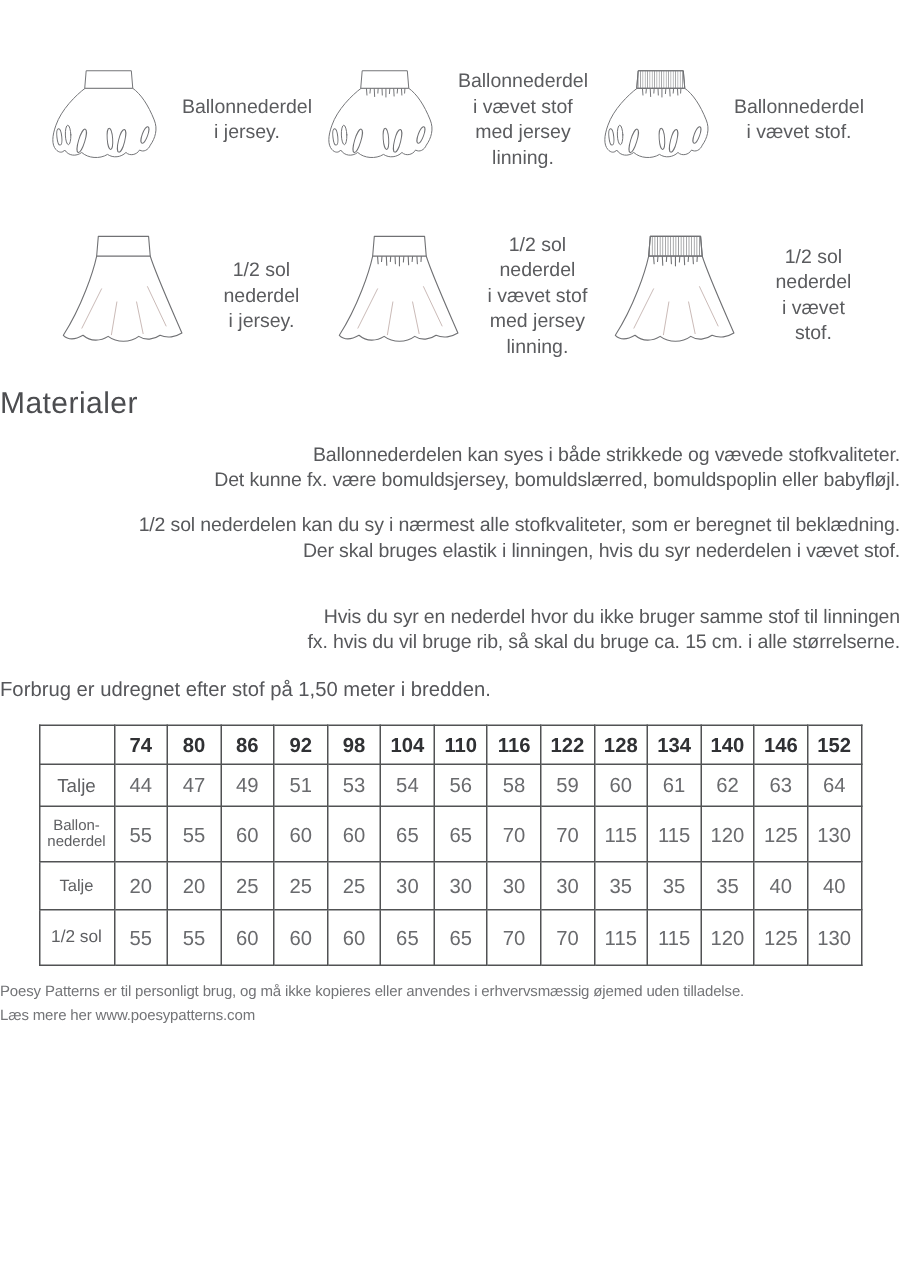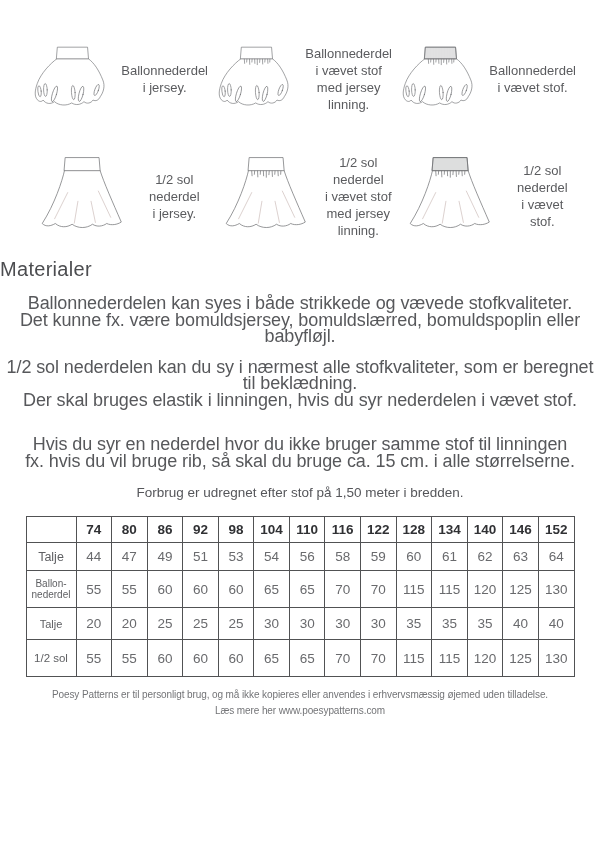--- a/index.html
+++ b/index.html
@@ -20,46 +20,46 @@
   }
   .ln{stroke:#707174;stroke-width:1;stroke-linejoin:round;stroke-linecap:round;}
   .fw{fill:#ffffff;}
   .fn{fill:none;}
   .flare{stroke:#c9b9b6;stroke-width:0.9;stroke-linecap:round;}
   h1.materials{
     margin:8px 0 0;text-align:left;font-size:20px;font-weight:400;
     color:#4c4d50;letter-spacing:.3px;
   }
   .para{
-    margin:14px 0 0;text-align:center;font-size:18px;line-height:16.5px;
+    margin:14px 0 0;text-align:right;font-size:13px;line-height:16.5px;
     white-space:pre-line;letter-spacing:-0.1px;color:#57585b;
   }
   .para.gap{margin-top:28px;}
   .table-intro{
-    margin:16px 0 16px;text-align:center;font-size:13.5px;color:#55565a;
+    margin:16px 0 16px;font-size:13.5px;color:#55565a;
   }
   table.size{
     border-collapse:collapse;margin:8px auto 0;table-layout:fixed;width:549px;
   }
   table.size td{
     border:1.5px solid #515254;text-align:center;vertical-align:middle;
     padding:0;overflow:hidden;
   }
   table.size tr.head td{height:25px;font-weight:bold;font-size:13.5px;color:#303134;}
   table.size td.val{font-size:13.5px;color:#696a6d;}
   table.size td.lbl{font-size:12.5px;color:#5e5f62;white-space:pre-line;}
   table.size tr:nth-child(2) td{height:27px;}
   table.size tr:nth-child(3) td{height:36px;}
   table.size tr:nth-child(4) td{height:31px;}
   table.size tr:nth-child(5) td{height:36px;}
   table.size tr:nth-child(3) td.lbl{font-size:10px;line-height:11px;}
   table.size tr:nth-child(4) td.lbl{font-size:11px;}
   table.size tr:nth-child(5) td.lbl{font-size:11.5px;}
   .footer{
-    margin-top:10px;text-align:center;font-size:10px;line-height:15.5px;
+    margin-top:10px;text-align:left;font-size:10px;line-height:15.5px;
     color:#737477;letter-spacing:-0.1px;
   }
 </style>
 </head>
 <body>
 
 <div class="page">
 
   <section class="skirt-grid">
 

